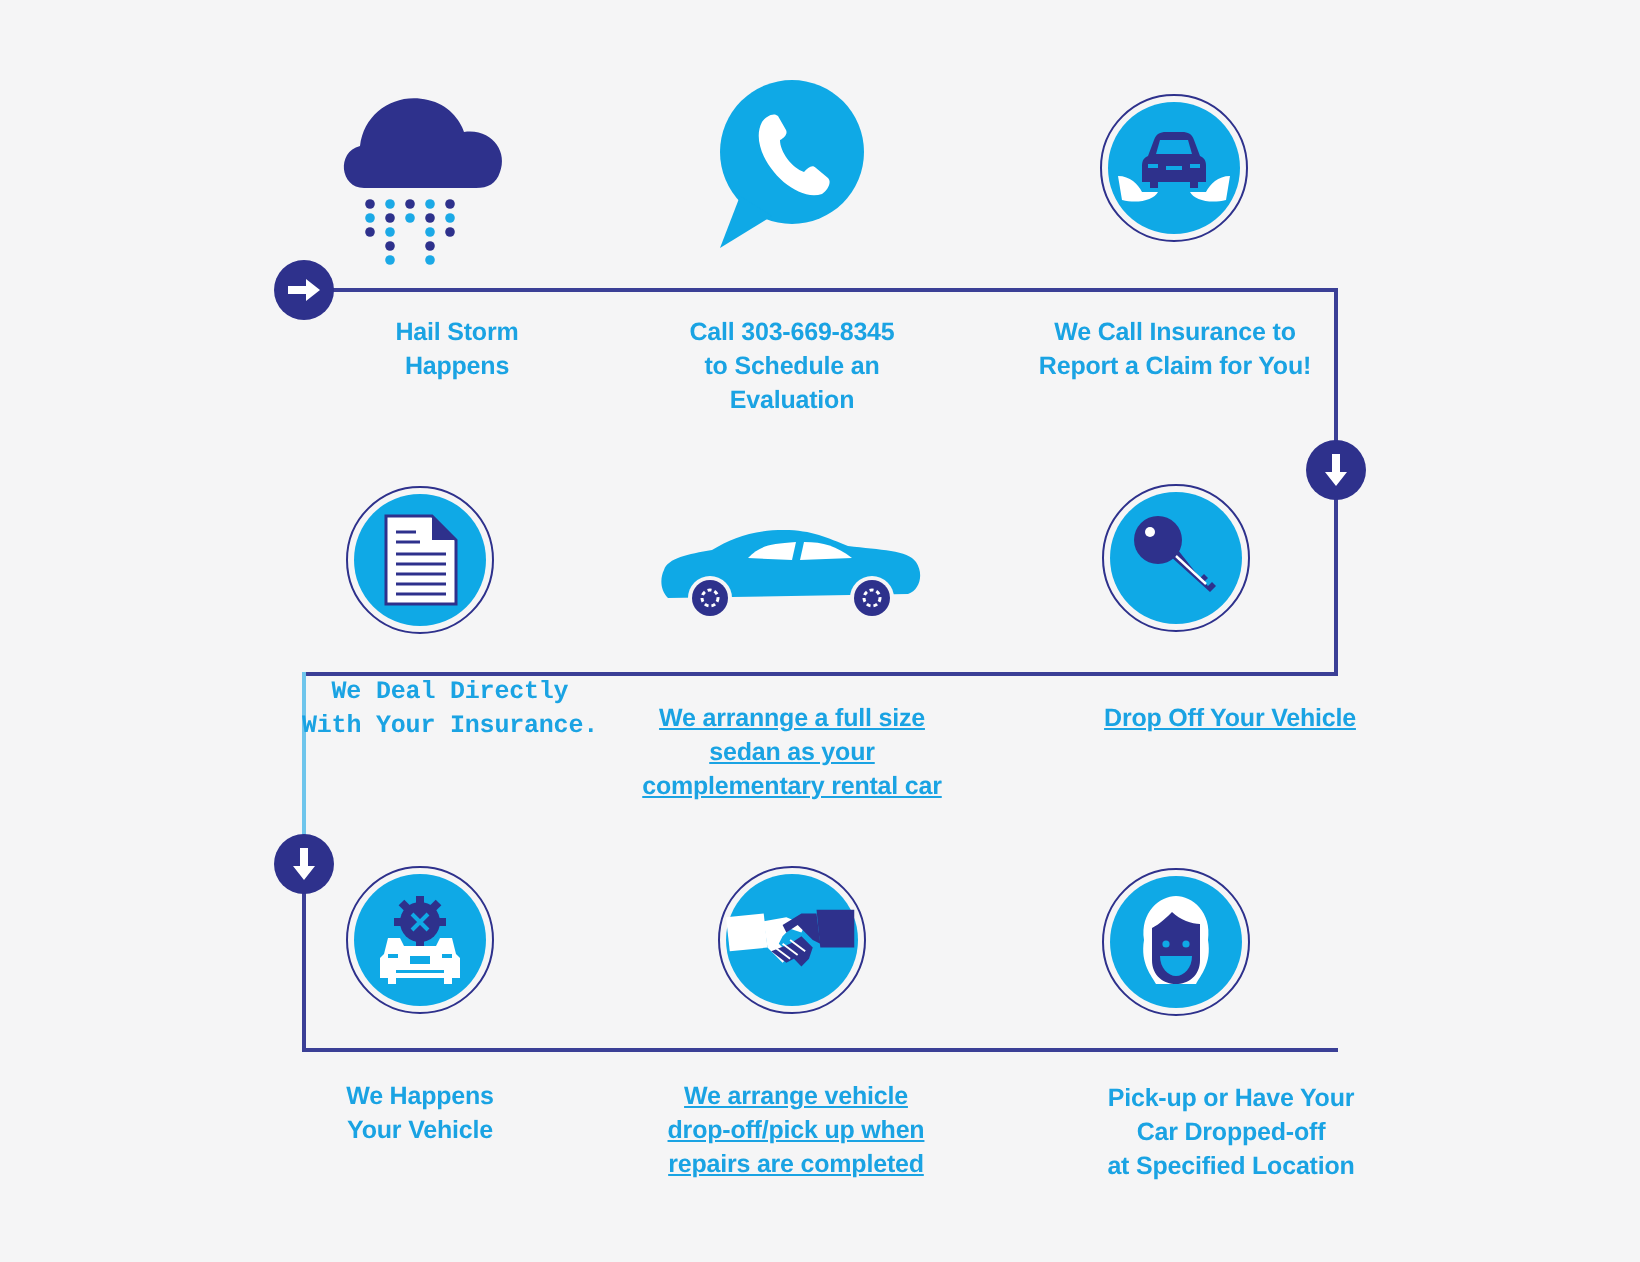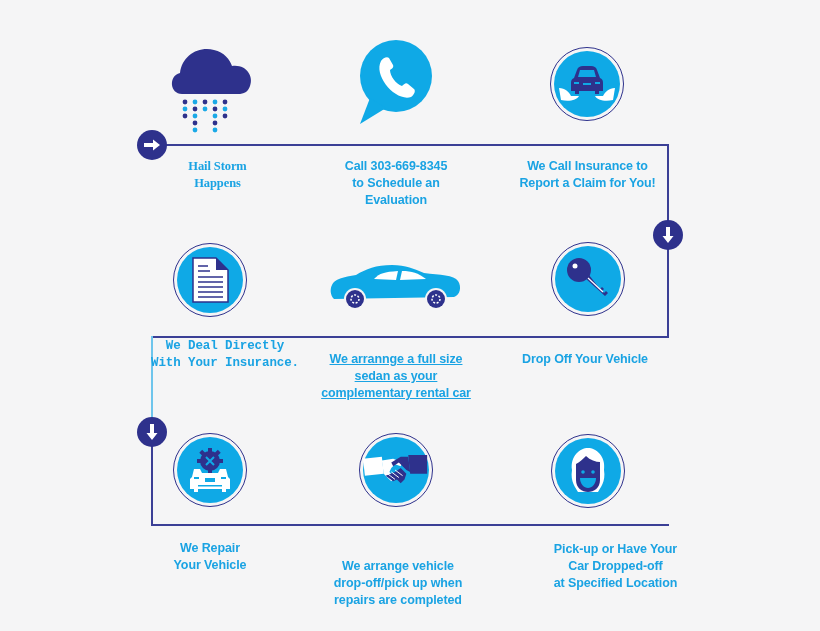--- a/index.html
+++ b/index.html
@@ -57,21 +57,21 @@
         <circle cx="27" cy="72" r="2.4" fill="#1ba9e6"></circle>
         <circle cx="47" cy="72" r="2.4" fill="#1ba9e6"></circle>
         <circle cx="57" cy="72" r="2.4" fill="#2e318c"></circle>
       <circle cx="27" cy="79" r="2.4" fill="#2e318c"></circle>
         <circle cx="47" cy="79" r="2.4" fill="#2e318c"></circle>
       <circle cx="27" cy="86" r="2.4" fill="#1ba9e6"></circle>
         <circle cx="47" cy="86" r="2.4" fill="#1ba9e6"></circle>
     </g>
   </svg>
 </div>
-<div class="label" style="left:150px;top:158px;width:135px;font-family:Liberation Serif, serif;">Hail Storm
+<div class="label" style="left:161px;top:158px;width:135px;">Hail Storm
 Happens</div>
 
 <div class="step-icon" style="left:356px;top:40px;">
   <svg width="80" height="86" viewBox="0 0 80 86">
     <circle cx="40" cy="36" r="36" fill="#0fa9e6"></circle>
     <path d="M14 58 L4 84 L30 68 Z" fill="#0fa9e6"></path>
     <path d="M25 21 C27 18 31 16 33 18 L37 25 C38 27 36 29 34 30 C34 36 40 44 46 46 C48 44 50 42 52 44 L58 49 C60 51 58 55 55 57 C40 62 17 36 25 21 Z" fill="#fff"></path>
   </svg>
 </div>
 <div class="label" style="left:320px;top:158px;width:152px;">Call 303-669-8345
@@ -134,21 +134,21 @@
 <div class="ring" style="left:551px;top:242px;">
   <div class="inner">
     <svg width="46" height="46" viewBox="0 0 46 46">
       <circle cx="14" cy="14" r="12" fill="#2e318c"></circle>
       <circle cx="10" cy="10" r="2.5" fill="#fff"></circle>
       <path d="M20 22 L40 40 L43 37 L41 35 L39 37 L37 35 L39 33 L37 31 L35 33 L24 19 Z" fill="#2e318c"></path>
       <line x1="23" y1="22" x2="38" y2="36" stroke="#fff" stroke-width="1.2"></line>
     </svg>
   </div>
 </div>
-<div class="label" style="left:505px;top:351px;width:160px;">Drop Off Your Vehicle</div>
+<div class="label" style="left:535px;top:351px;width:160px;text-decoration:underline;">Drop Off Your Vehicle</div>
 
 <div class="ring" style="left:173px;top:433px;">
   <div class="inner">
     <svg width="48" height="46" viewBox="0 0 48 46">
       <g fill="#2e318c">
         <circle cx="24" cy="14" r="10"></circle>
         <rect x="22" y="1" width="4" height="6"></rect>
           <rect x="22" y="21" width="4" height="6"></rect>
         <rect x="11" y="12" width="6" height="4"></rect>
           <rect x="31" y="12" width="6" height="4"></rect>
@@ -157,36 +157,36 @@
       </g>
       <path d="M20 10 L28 18 M28 10 L20 18" stroke="#0fa9e6" stroke-width="2"></path>
       <path d="M8 22 L14 22 L16 26 L32 26 L34 22 L40 22 L42 30 L44 32 L44 42 L40 42 L40 45 L36 45 L36 42 L12 42 L12 45 L8 45 L8 42 L4 42 L4 32 L6 30 Z" fill="#fff"></path>
       <rect x="19" y="31" width="10" height="4" fill="#0fa9e6"></rect>
       <rect x="8" y="30" width="5" height="2" fill="#0fa9e6"></rect>
         <rect x="35" y="30" width="5" height="2" fill="#0fa9e6"></rect>
       <rect x="12" y="38" width="24" height="1.5" fill="#0fa9e6"></rect>
     </svg>
   </div>
 </div>
-<div class="label" style="left:140px;top:540px;width:140px;">We Repair
+<div class="label" style="left:140px;top:540px;width:140px;">We Happens
 Your Vehicle</div>
 
 <div class="ring" style="left:359px;top:433px;">
   <div class="inner">
     <svg width="70" height="36" viewBox="0 0 70 36">
       <path d="M0 6 L20 4 L22 22 L2 24 Z" fill="#fff"></path>
       <path d="M48 2 L68 2 L68 22 L50 22 Z" fill="#2e318c"></path>
       <path d="M20 8 L32 6 L42 10 L40 14 L34 12 L30 16 L28 20 L34 26 L30 30 L24 24 L22 22 Z" fill="#fff"></path>
       <path d="M48 4 L40 4 L30 10 L32 14 L38 10 L46 18 L50 20 Z" fill="#2e318c"></path>
       <path d="M24 24 L32 30 L36 28 L40 32 L44 28 L46 22 L40 16 L34 20 Z" fill="#2e318c"></path>
       <path d="M26 22 L34 28 M30 20 L38 26 M34 18 L42 24" stroke="#fff" stroke-width="1"></path>
     </svg>
   </div>
 </div>
-<div class="label" style="left:318px;top:558px;width:160px;">We arrange vehicle
+<div class="label" style="left:318px;top:540px;width:160px;text-decoration:underline;">We arrange vehicle
 drop-off/pick up when
 repairs are completed</div>
 
 <div class="ring" style="left:551px;top:434px;">
   <div class="inner">
     <svg width="40" height="46" viewBox="0 0 40 46">
       <path d="M4 22 C2 8 12 0 20 0 C28 0 38 8 36 22 C38 34 32 40 30 44 L10 44 C8 40 2 34 4 22 Z" fill="#fff"></path>
       <path d="M8 16 C12 14 16 10 18 8 C22 12 28 14 32 14 L32 32 C32 40 26 44 20 44 C14 44 8 40 8 32 Z" fill="#2e318c"></path>
       <circle cx="15" cy="24" r="1.8" fill="#0fa9e6"></circle>
         <circle cx="25" cy="24" r="1.8" fill="#0fa9e6"></circle>

